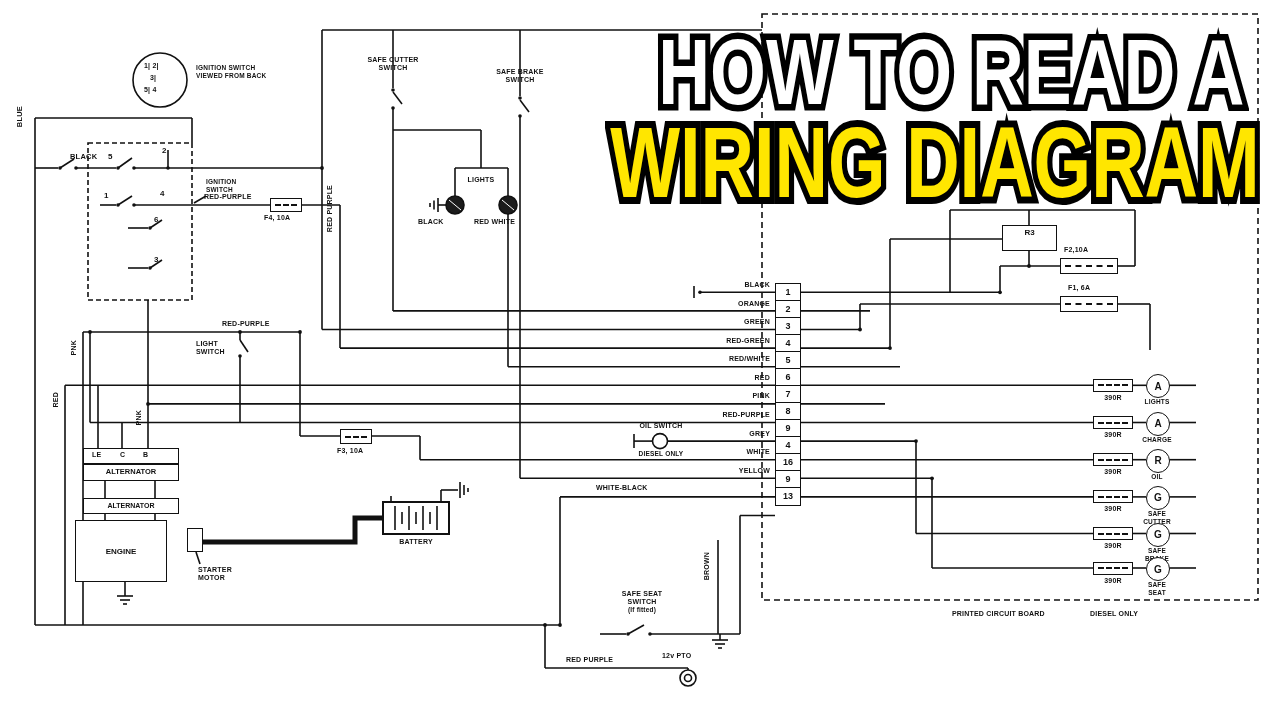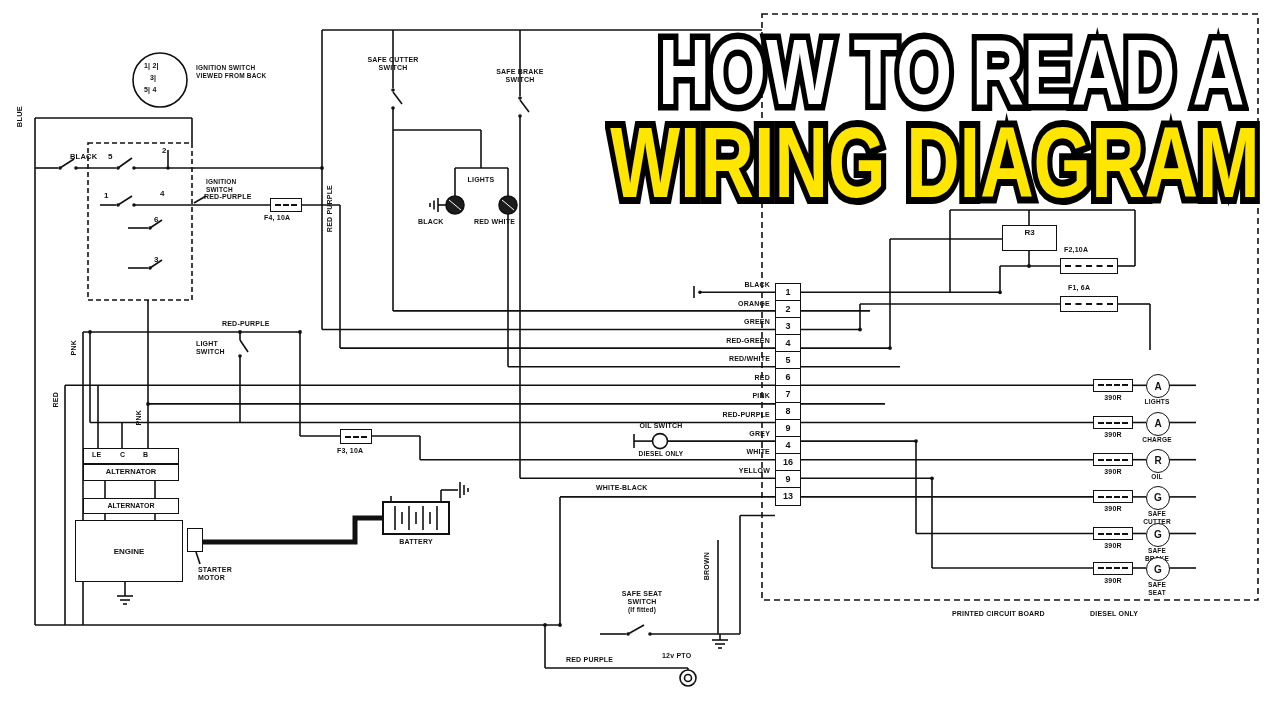--- a/index.html
+++ b/index.html
@@ -377,21 +377,21 @@
   <div class="box" style="left:83px;top:448px;width:96px;height:16px;"></div>
   <div class="lbl" style="left:92px;top:451px;font-size:7px;">LE</div>
   <div class="lbl" style="left:120px;top:451px;font-size:7px;">C</div>
   <div class="lbl" style="left:143px;top:451px;font-size:7px;">B</div>
   <div class="box" style="left:83px;top:464px;width:96px;height:17px;text-align:center;font:700 7.5px 'Liberation Sans',sans-serif;line-height:14px;">
     <span>ALTERNATOR</span>
   </div>
   <div class="box" style="left:83px;top:498px;width:96px;height:16px;text-align:center;font:700 7px 'Liberation Sans',sans-serif;line-height:13px;">
     <span>ALTERNATOR</span>
   </div>
-  <div class="box" style="left:75px;top:520px;width:108px;height:62px;display:flex;align-items:center;justify-content:center;font:700 8px 'Liberation Sans',sans-serif;text-align:right;">
+  <div class="box" style="left:75px;top:520px;width:92px;height:62px;display:flex;align-items:center;justify-content:center;font:700 8px 'Liberation Sans',sans-serif;text-align:right;">
     <span>ENGINE</span>
   </div>
   <div class="box" style="left:187px;top:528px;width:16px;height:24px;"></div>
   <div class="lbl" style="left:198px;top:566px;font-size:7px;">STARTER</div>
   <div class="lbl" style="left:198px;top:574px;font-size:7px;">MOTOR</div>
   <div class="lbl ctr" style="left:383px;top:538px;width:66px;font-size:7px;">BATTERY</div>
 
   <div class="lbl ctr" style="left:606px;top:590px;width:72px;font-size:7px;">SAFE SEAT</div>
   <div class="lbl ctr" style="left:606px;top:598px;width:72px;font-size:7px;">SWITCH</div>
   <div class="lbl ctr tiny" style="left:606px;top:606px;width:72px;">(If fitted)</div>

